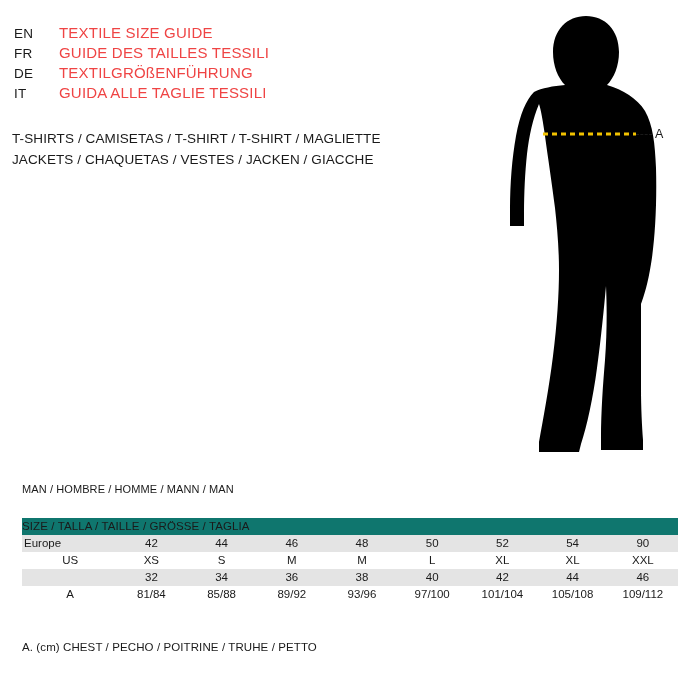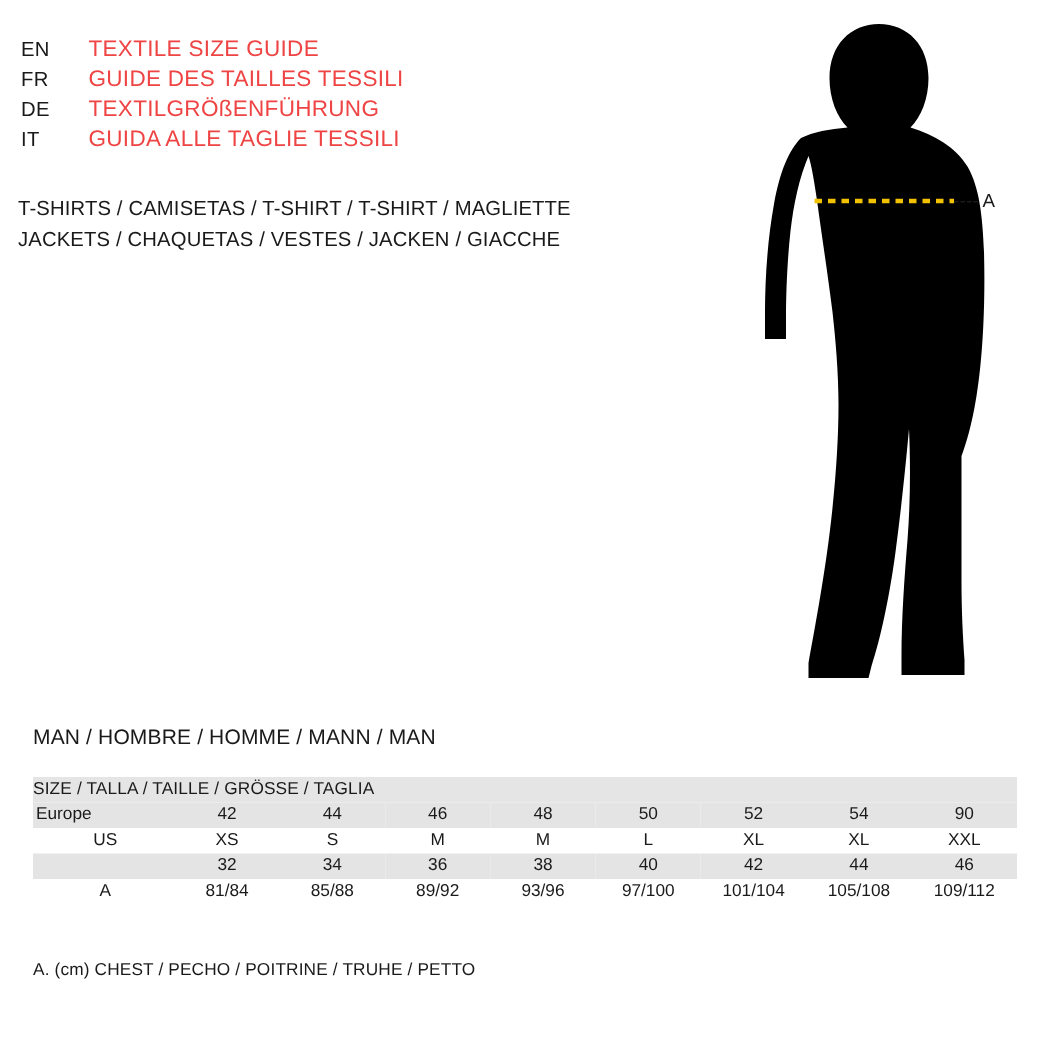--- a/index.html
+++ b/index.html
@@ -85,42 +85,42 @@
     width: 16px;
     height: 0;
     border-top: 1px dashed #1a1a1a;
   }
 
   
   .man-heading {
     position: absolute;
     left: 22px;
     top: 483px;
-    font-size: 14px;
+    font-size: 11px;
     font-weight: normal;
     letter-spacing: 0.1px;
     color: #1a1a1a;
   }
   table.size-table {
     position: absolute;
     left: 22px;
     top: 518px;
     width: 656px;
     border-collapse: collapse;
     font-size: 11.5px;
   }
   table.size-table td {
     padding: 0;
     height: 17px;
     line-height: 17px;
     color: #1a1a1a;
     font-size: 11.5px;
   }
   .row-head td {
-    background: #e5e5e5;
+    background: #0f766e;
     font-size: 11.5px;
     letter-spacing: 0.1px;
     padding-left: 2px;
     height: 17px;
   }
   .row-shade td { background: #e4e4e4; }
   .row-plain td { background: #ffffff; text-align: center; }
   .col-label {
     width: 92px;
     padding-left: 2px !important;

